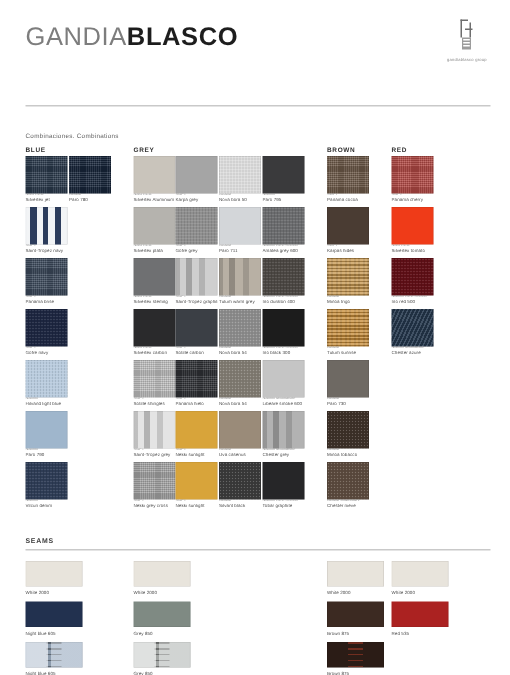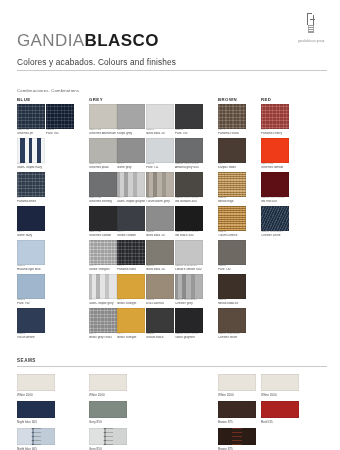--- a/index.html
+++ b/index.html
@@ -7,21 +7,21 @@
     width:340px;height:450px;overflow:hidden;
     background:#ffffff;
     font-family:"Liberation Sans", sans-serif;
     color:#2b2b2b;
     -webkit-font-smoothing:antialiased;
   }
   .page{position:relative;width:340px;height:450px;box-sizing:border-box;}
 
   
   .brand{
-    position:absolute;left:17px;top:32px;
+    position:absolute;left:17px;top:16px;
     font-size:17px;letter-spacing:.4px;line-height:1;
     white-space:nowrap;
   }
   .brand .light{font-weight:300;color:#7d7d7d;}
   .brand .bold{font-weight:700;color:#1d1d1d;}
 
   .logomark{
     position:absolute;right:12px;top:12px;
     width:34px;height:38px;
     display:flex;flex-direction:column;align-items:center;justify-content:flex-start;
@@ -105,21 +105,20 @@
       <rect x="9" y="1" width="5" height="1" fill="#6e6e6e"></rect>
       <rect x="12" y="7" width="5" height="1" fill="#6e6e6e"></rect>
       <rect x="10" y="13" width="6" height="8" fill="#9c9c9c"></rect>
       <rect x="10.8" y="14" width="4.4" height="1" fill="#ffffff"></rect>
       <rect x="10.8" y="16" width="4.4" height="1" fill="#ffffff"></rect>
       <rect x="10.8" y="18" width="4.4" height="1" fill="#ffffff"></rect>
     </svg>
     <span class="mark-caption">gandiablasco group</span>
   </div>
 
-  <div class="doc-title">Colores y acabados. Colours and finishes</div>
   <div class="rule"></div>
 
   <div class="section-label combos">Combinaciones. Combinations</div>
 
   <div id="families">
       <div class="fam" style="left: 17px; top: 97px;">BLUE</div>
       <div class="fam" style="left: 89px; top: 97px;">GREY</div>
       <div class="fam" style="left: 218px; top: 97px;">BROWN</div>
       <div class="fam" style="left: 261px; top: 97px;">RED</div>
     </div>

